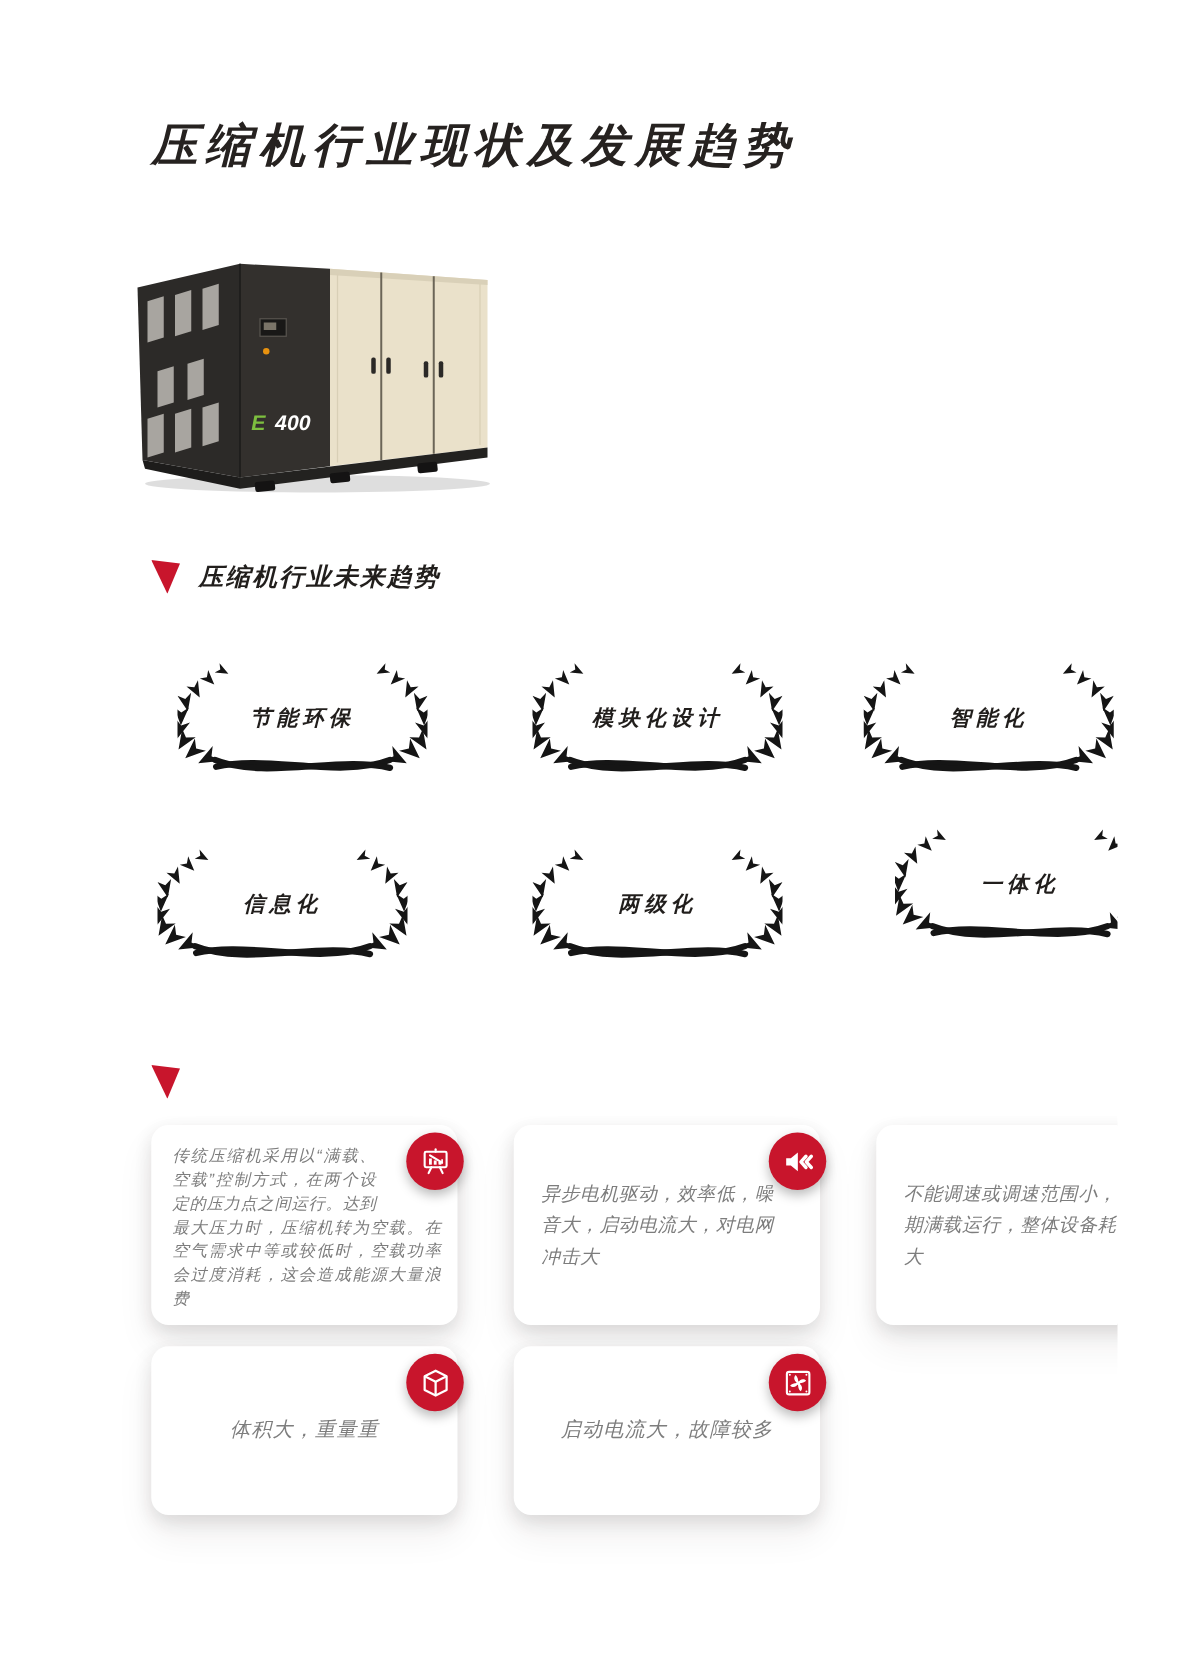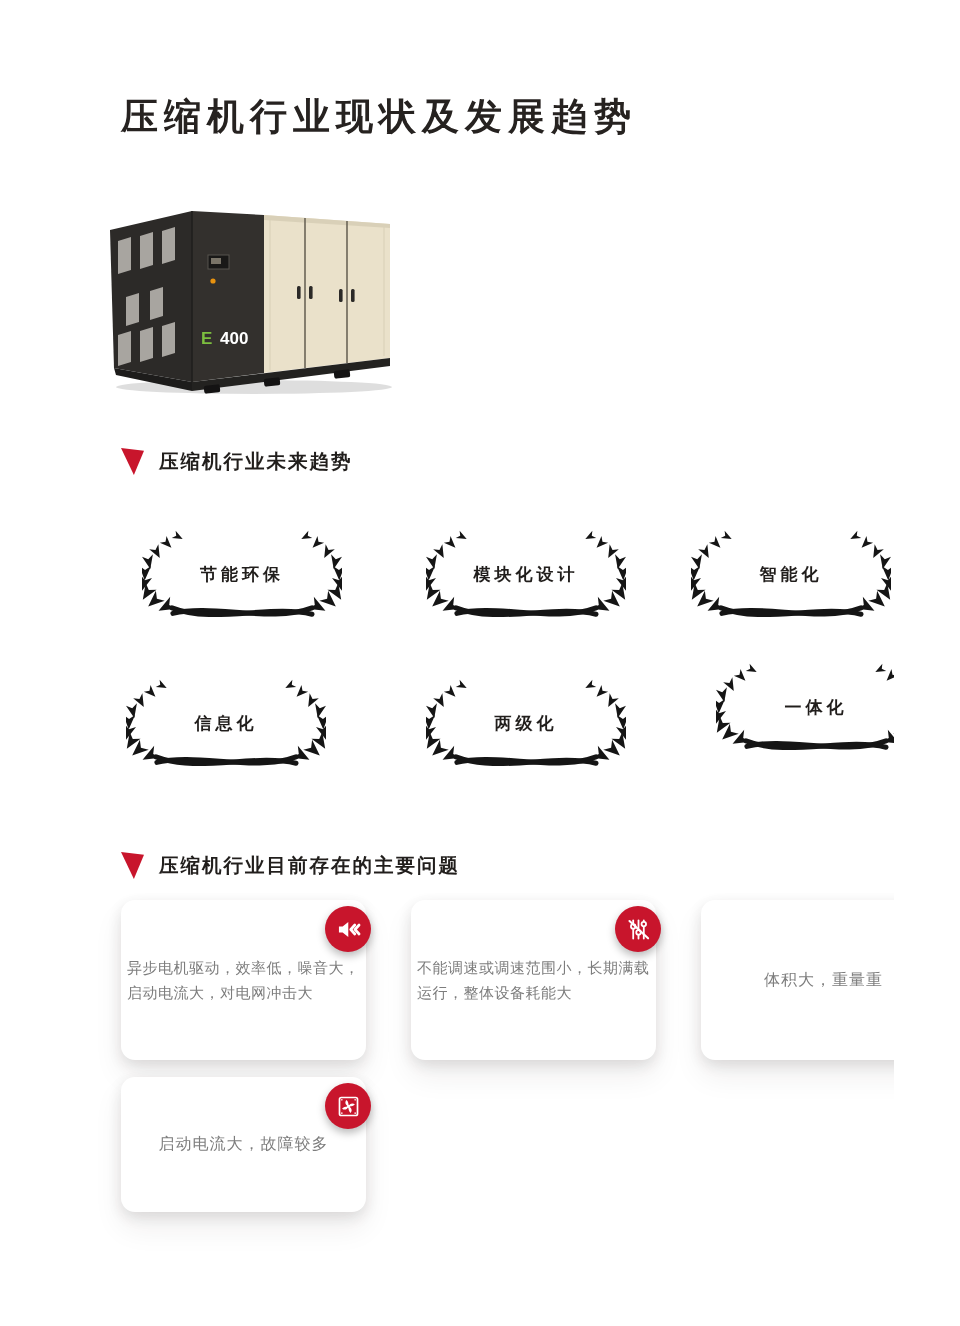--- a/index.html
+++ b/index.html
@@ -1,18 +1,18 @@
 <!DOCTYPE html>
 <html><head>
 <meta charset="utf-8">
 <style>
   html,body{margin:0;padding:0;background:#ffffff;}
   .page{
     position:relative;width:828px;height:1326px;margin:0 auto;background:#ffffff;
-    font-family:"Liberation Sans","DejaVu Sans",sans-serif;overflow:hidden;
+    font-family:"Liberation Sans","DejaVu Sans",sans-serif;overflow:hidden;font-style:italic;
   }
   
   .hdr{position:absolute;left:55px;top:96px;}
   .hdr-title{
     font-size:37px;font-weight:900;color:#262220;letter-spacing:6px;line-height:1.15;
   }
   .hdr-sub{
     margin-top:7px;font-size:10.5px;color:#c7c4bf;letter-spacing:1.6px;font-weight:600;
   }
   
@@ -61,21 +61,21 @@
     position:absolute;top:6px;right:-5px;width:46px;height:46px;border-radius:50%;
     background:#c8152c;display:flex;align-items:center;justify-content:center;
     box-shadow:0 4px 9px rgba(0,0,0,.28);
   }
   .card-icon svg{width:27px;height:27px;display:block;}
   .card-body{
     box-sizing:border-box;height:100%;color:#7d7d7d;
   }
   .card--wrap .card-body{padding:15px 13px 10px 17px;font-size:13px;line-height:19px;letter-spacing:.5px;text-align:justify;}
   .card--wrap .card-body::before{content:"";float:right;width:52px;height:42px;}
-  .card--mid .card-body{display:flex;align-items:center;padding:0 6px;font-size:15px;line-height:25px;letter-spacing:.5px;}
+  .card--mid .card-body{display:flex;align-items:center;padding:0 22px;font-size:15px;line-height:25px;letter-spacing:.5px;}
   .card--center .card-body{display:flex;align-items:center;justify-content:center;text-align:center;font-size:16px;letter-spacing:1px;}
   .hidden-defs{position:absolute;width:0;height:0;overflow:hidden;}
 </style>
 </head>
 <body>
 
 <svg class="hidden-defs" aria-hidden="true">
   <defs>
     <path id="wleaf" d="M0 0 L16 6.5 L0 13 L4.5 6.5 Z" fill="currentColor"></path>
     <g id="wbranch">
@@ -197,25 +197,40 @@
     <div class="badge b5">
       <svg viewBox="0 0 220 110">
           <use href="#wreath"></use>
         </svg>
       <div class="badge-label">一体化</div>
     </div>
   </div>
 
   <div class="sec sec--problems">
     <div class="sec-mark"></div>
-    <div class="sec-title">压缩机行业目前存在的主要问题</div>
   </div>
 
   <div class="cards">
 
+    <div class="card card--wrap">
+      <div class="card-icon">
+        <svg viewBox="0 0 24 24" fill="none" stroke="#ffffff" stroke-width="1.5" stroke-linecap="round" stroke-linejoin="round">
+          <line x1="12" y1="3" x2="12" y2="4.8"></line>
+          <rect x="4.2" y="4.8" width="15.6" height="11" rx="1"></rect>
+          <rect x="7.3" y="9.6" width="2" height="4.4" fill="#ffffff" stroke="none"></rect>
+          <rect x="10.7" y="11" width="2" height="3" fill="#ffffff" stroke="none"></rect>
+          <rect x="14.1" y="12.2" width="2" height="1.8" fill="#ffffff" stroke="none"></rect>
+          <path d="M8 7.4 L16.6 12.6"></path>
+          <path d="M16.6 12.6 L16.6 10.6 M16.6 12.6 L14.6 12.6" stroke-width="1.2"></path>
+          <path d="M9 15.8 L7 20"></path>
+          <path d="M15 15.8 L17 20"></path>
+        </svg>
+      </div>
+      <div class="card-body">传统压缩机采用以“满载、空载”控制方式，在两个设定的压力点之间运行。达到最大压力时，压缩机转为空载。在空气需求中等或较低时，空载功率会过度消耗，这会造成能源大量浪费</div>
+    </div>
 
     <div class="card card--mid">
       <div class="card-icon">
         <svg viewBox="0 0 24 24">
           <path d="M3.5 9.4 L6.8 9.4 L11.8 5.4 L11.8 18.6 L6.8 14.6 L3.5 14.6 Z" fill="#ffffff"></path>
           <path d="M17.6 8 L14 12 L17.6 16" stroke="#ffffff" stroke-width="2.4" fill="none" stroke-linecap="round" stroke-linejoin="round"></path>
           <path d="M21.4 8 L17.8 12 L21.4 16" stroke="#ffffff" stroke-width="2.4" fill="none" stroke-linecap="round" stroke-linejoin="round"></path>
         </svg>
       </div>
       <div class="card-body">异步电机驱动，效率低，噪音大，启动电流大，对电网冲击大</div>

